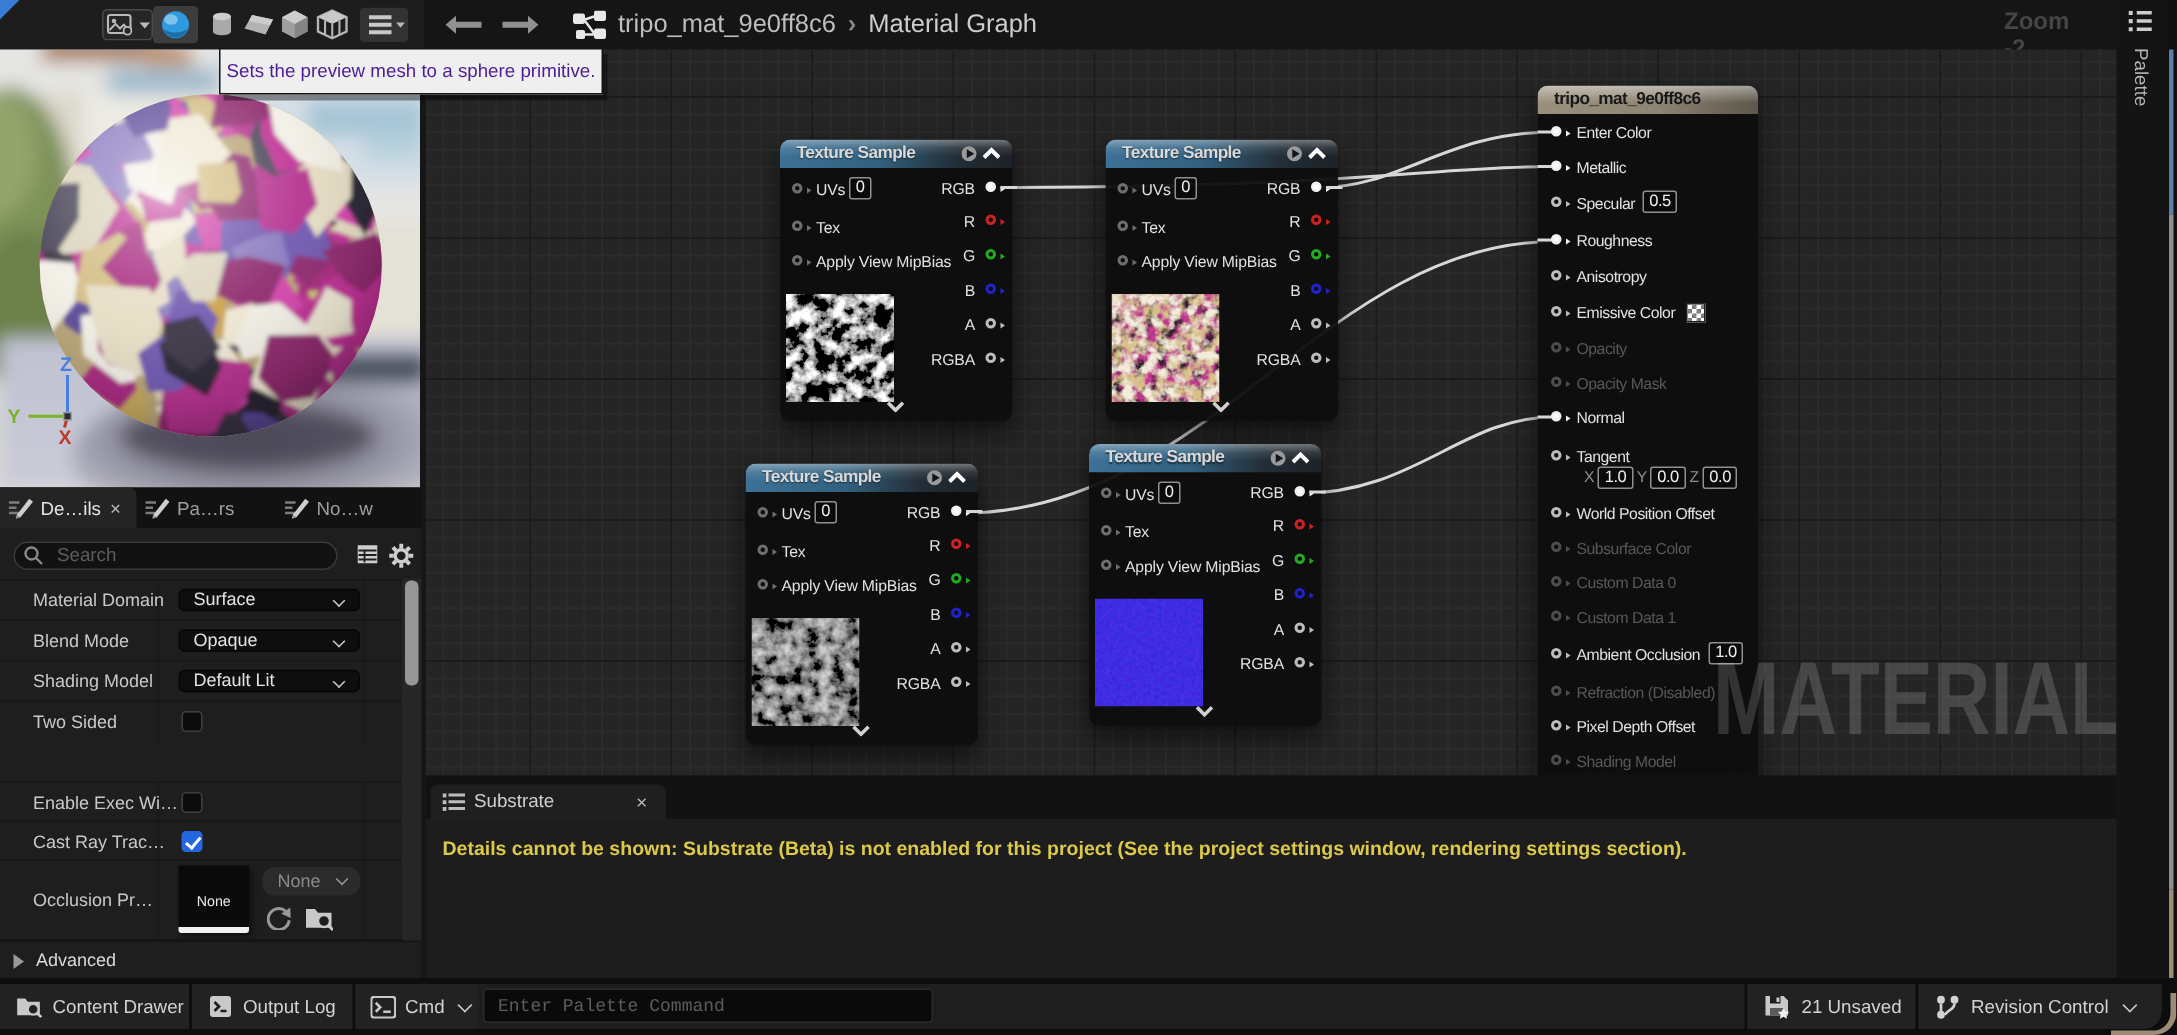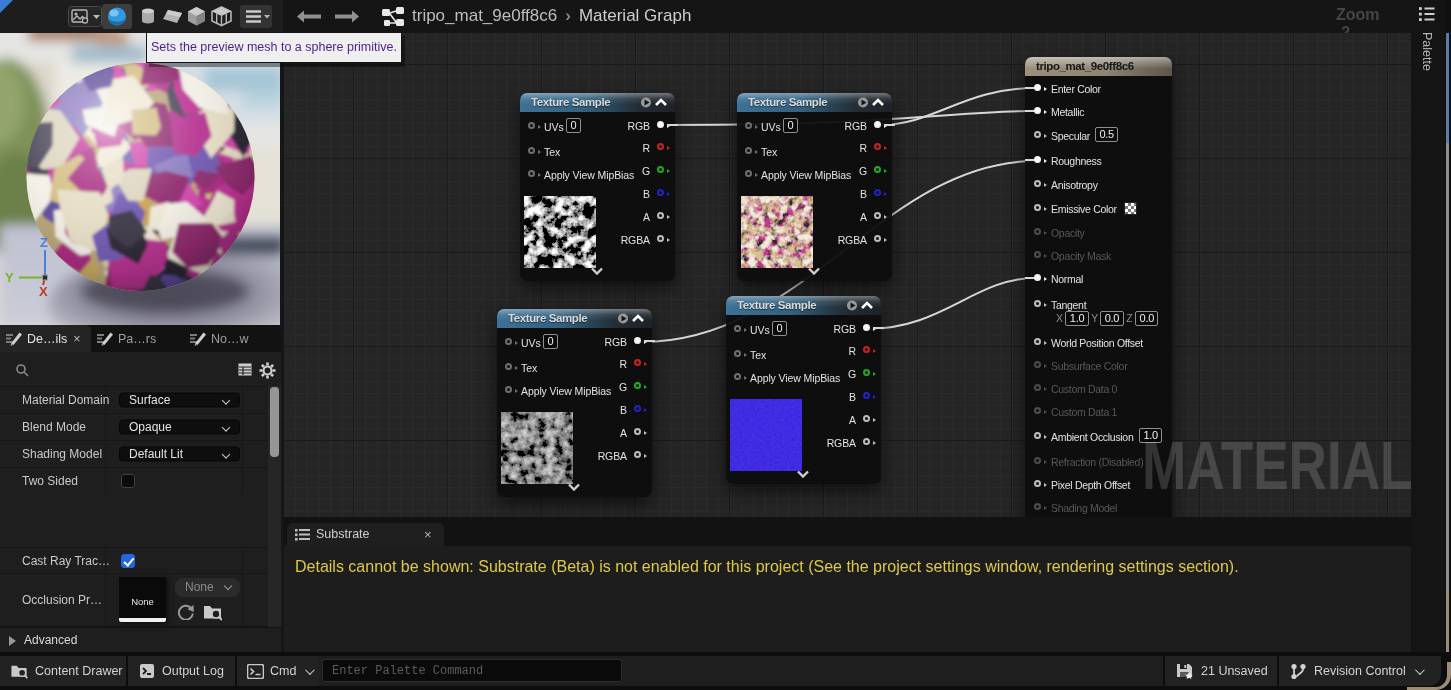--- a/index.html
+++ b/index.html
@@ -82,21 +82,21 @@
  linear-gradient(45deg,#777 25%,transparent 25%,transparent 75%,#777 75%);
  background-size:6px 6px;background-position:0 0,3px 3px;border:1px solid #222}
 #palette{position:absolute;left:1411px;top:0;width:34px;height:690px;background:#141414;}
 #palette .vtext{position:absolute;left:9px;top:32px;font-size:12.5px;color:#b4b4b4;writing-mode:vertical-rl;}
 #edgeR{position:absolute;left:1445px;top:0;width:6px;height:690px;background:#0f0f0f;}
 #edgeR .seg{position:absolute;left:1px;width:3px;}
 #btabbar{position:absolute;left:284px;top:517px;width:1127px;height:29px;background:#121212;}
 #btab{position:absolute;left:3px;top:6px;width:157px;height:23px;background:#1f1f1f;
  border-radius:5px 5px 0 0;color:#cfcfcf;font-size:12.5px;line-height:23px;}
 #bpanel{position:absolute;left:284px;top:546px;width:1127px;height:106px;background:#1d1d1d;}
-#bpanel .warn{position:absolute;left:11px;top:12px;font-size:16px;color:#dcc94a;}
+#bpanel .warn{position:absolute;left:11px;top:12px;font-size:13px;color:#dcc94a;font-weight:bold;}
 #statusbar{position:absolute;left:0;top:652px;width:1451px;height:38px;background:#0d0d0d;}
 #sbinner{position:absolute;left:0;top:4px;width:1441px;height:30px;background:#1e1e1e;border-radius:0 0 12px 0;}
 .sbtn{position:absolute;top:0;height:30px;display:flex;align-items:center;
  font-size:12.5px;color:#d2d2d2;background:#222222;}
 .sbsep{position:absolute;top:0;width:2px;height:30px;background:#0d0d0d}
 #console{position:absolute;left:322px;top:3px;width:300px;height:23px;background:#0a0a0a;
  border:1px solid #2c2c2c;border-radius:3px;color:#5c5c5c;
  font-family:"Liberation Mono",monospace;font-size:12px;line-height:22px;padding-left:9px;}
 .chev{display:inline-block;width:7px;height:7px;border-right:1.8px solid #cfcfcf;border-bottom:1.8px solid #cfcfcf;transform:rotate(45deg) translateY(-2px);margin-left:9px;}
 #tooltip{position:absolute;left:146px;top:32px;width:256px;height:31px;background:#efefef;
@@ -378,20 +378,23 @@
       </div>
       <div class="dtab" style="left:189px;width:66px">
         <svg width="17" height="15" viewBox="0 0 17 15">
           <path d="M1 4 h7 M1 7.5 h5 M1 11 h7" stroke="#7d7d7d" stroke-width="1.8"></path>
           <path d="M6 12.5 L14.5 1.5 L17 3.5 L8.5 14 Z" fill="#cfcfcf"></path>
           <path d="M6 12.5 L8.5 14 L5.5 14.8 Z" fill="#9f9f9f"></path>
         </svg>
         <span style="margin-left:5px">No…w</span>
       </div>
     </div>
+    <div id="dsearchrow">
+      <div id="dsearch">Search</div>
+    </div>
     <svg class="abs" style="left:16px;top:39px" width="13" height="13" viewBox="0 0 13 13">
       <circle cx="5" cy="5" r="4" fill="none" stroke="#8a8a8a" stroke-width="1.6"></circle>
       <path d="M8 8 L12 12" stroke="#8a8a8a" stroke-width="1.6"></path>
     </svg>
     <svg class="abs" style="left:238px;top:38px" width="14" height="13" viewBox="0 0 14 13">
       <rect x="0.5" y="0.5" width="13" height="12" fill="#cfcfcf"></rect>
       <path d="M1 4 h12 M1 7 h12 M1 10 h12 M5 4 v8" stroke="#1e1e1e" stroke-width="1.2"></path>
     </svg>
     <svg class="abs" style="left:259px;top:37px" width="17" height="17" viewBox="0 0 17 17">
       <circle cx="8.5" cy="8.5" r="4" fill="none" stroke="#cfcfcf" stroke-width="2.2"></circle>
@@ -414,20 +417,26 @@
     <div class="drow" style="top:115px;height:27px">
       <div class="vline" style="left:105px"></div>
       <div class="vline" style="left:242px"></div>
       <span class="lbl">Shading Model</span>
       <div class="combo">Default Lit</div>
     </div>
     <div class="drow" style="top:142px;height:27px">
       <div class="vline" style="left:105px"></div>
       <div class="vline" style="left:242px"></div>
       <span class="lbl">Two Sided</span>
+      <div class="cbox"></div>
+    </div>
+    <div class="drow" style="top:196px;height:26px">
+      <div class="vline" style="left:105px"></div>
+      <div class="vline" style="left:242px"></div>
+      <span class="lbl">Enable Exec Wi…</span>
       <div class="cbox"></div>
     </div>
     <div class="drow" style="top:222px;height:26px">
       <div class="vline" style="left:105px"></div>
       <div class="vline" style="left:242px"></div>
       <span class="lbl">Cast Ray Trac…</span>
       <div class="cbox on"></div>
     </div>
     <div class="drow" style="top:248px;height:53px">
       <div class="vline" style="left:105px"></div>

